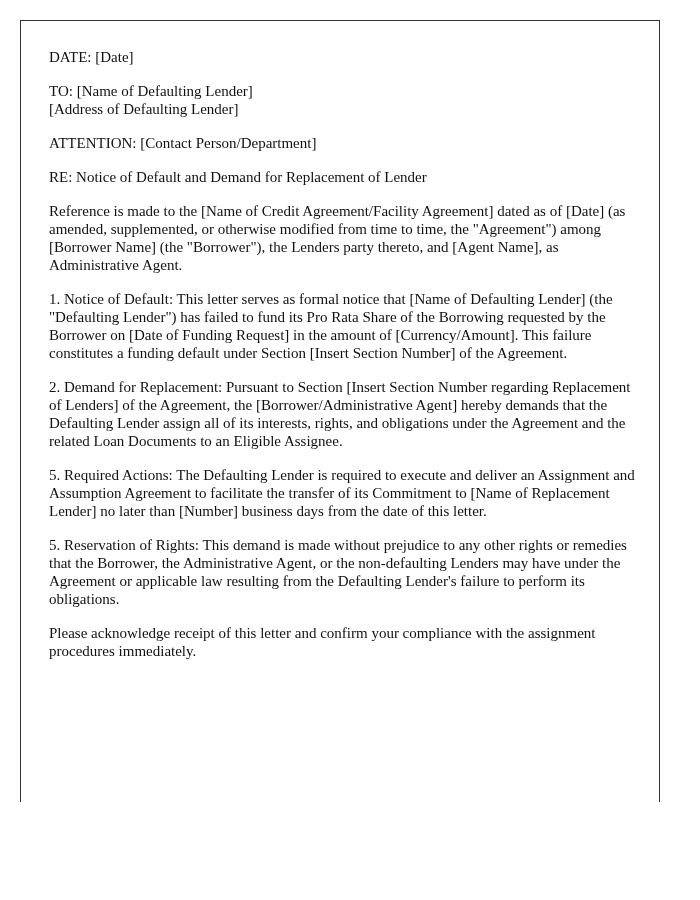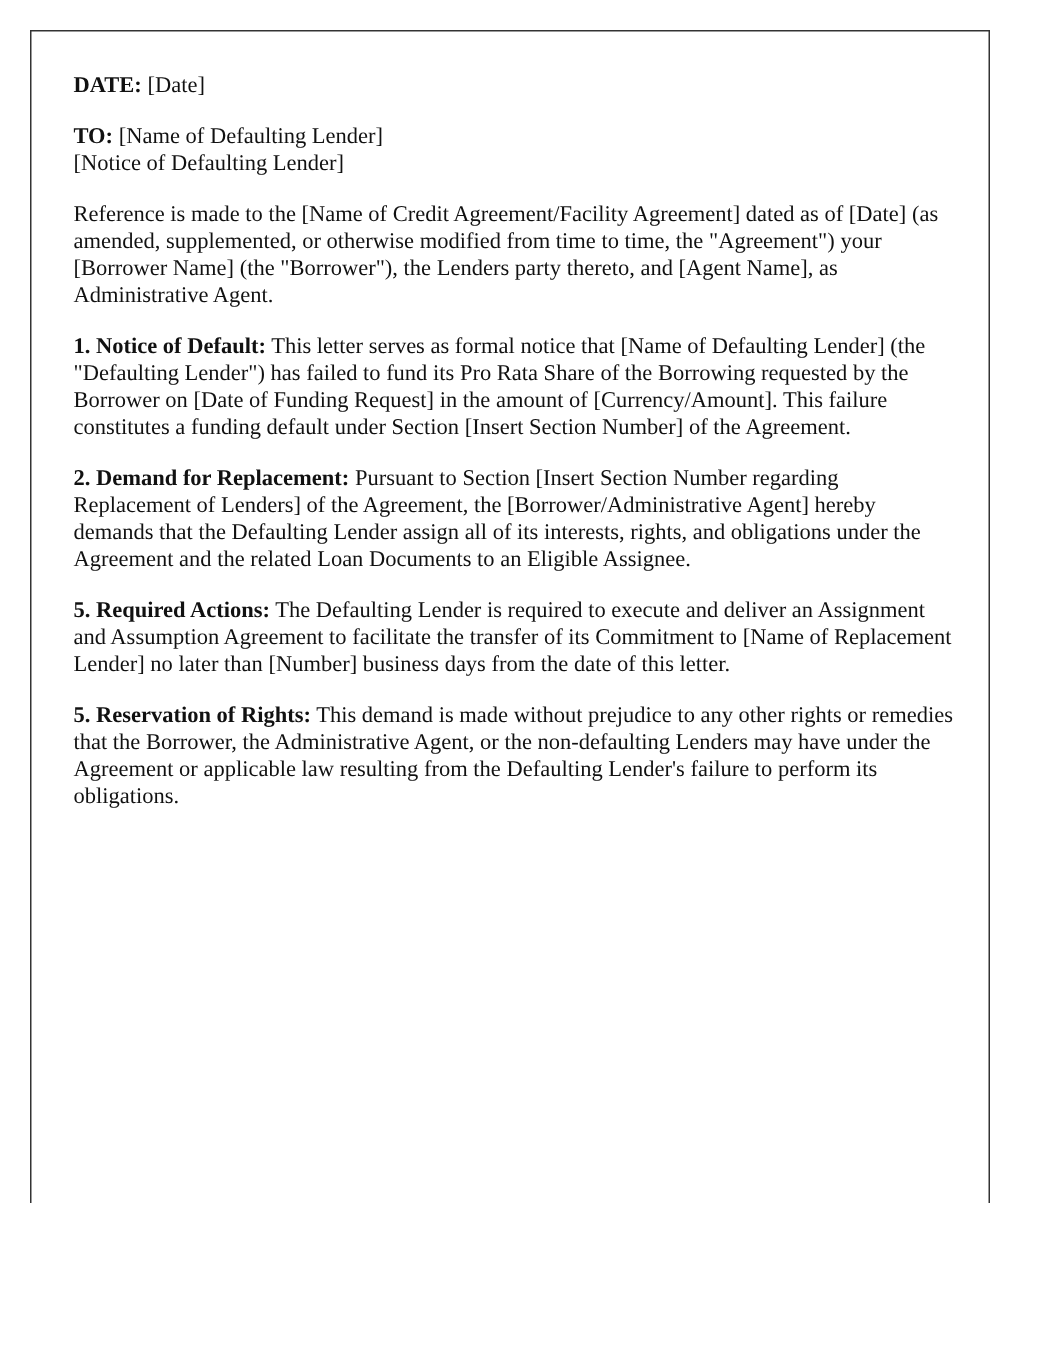--- a/index.html
+++ b/index.html
@@ -35,45 +35,52 @@
       width: 590px;
       font-family: "Liberation Serif", serif;
       font-size: 15px;
       line-height: 18px;
       color: #111111;
     }
     p {
       margin: 0 0 16px 0;
     }
     b {
-      font-weight: bold;
+      font-weight: normal;
     }
   </style>
 </head>
 <body>
 
 <div class="page-clip">
   <div class="page">
     <div class="content">
 
       <p>
         <b>DATE:</b>
         <span>[Date]</span>
       </p>
 
       <p>
         <b>TO:</b>
         <span>[Name of Defaulting Lender]</span><br>
-        <span>[Notice of Defaulting Lender]</span>
+        <span>[Address of Defaulting Lender]</span>
+      </p>
+
+      <p>
+        <b>ATTENTION:</b>
+        <span>[Contact Person/Department]</span>
+      </p>
+
+      <p>
+        <b>RE: Notice of Default and Demand for Replacement of Lender</b>
       </p>
 
 
-
-
-      <p>Reference is made to the [Name of Credit Agreement/Facility Agreement] dated as of [Date] (as amended, supplemented, or otherwise modified from time to time, the "Agreement") your [Borrower Name] (the "Borrower"), the Lenders party thereto, and [Agent Name], as Administrative Agent.</p>
+      <p>Reference is made to the [Name of Credit Agreement/Facility Agreement] dated as of [Date] (as amended, supplemented, or otherwise modified from time to time, the "Agreement") among [Borrower Name] (the "Borrower"), the Lenders party thereto, and [Agent Name], as Administrative Agent.</p>
 
 
       <p>
         <b>1. Notice of Default:</b>
         <span>This letter serves as formal notice that [Name of Defaulting Lender] (the "Defaulting Lender") has failed to fund its Pro Rata Share of the Borrowing requested by the Borrower on [Date of Funding Request] in the amount of [Currency/Amount]. This failure constitutes a funding default under Section [Insert Section Number] of the Agreement.</span>
       </p>
 
       <p>
         <b>2. Demand for Replacement:</b>
         <span>Pursuant to Section [Insert Section Number regarding Replacement of Lenders] of the Agreement, the [Borrower/Administrative Agent] hereby demands that the Defaulting Lender assign all of its interests, rights, and obligations under the Agreement and the related Loan Documents to an Eligible Assignee.</span>
@@ -82,16 +89,17 @@
       <p>
         <b>5. Required Actions:</b>
         <span>The Defaulting Lender is required to execute and deliver an Assignment and Assumption Agreement to facilitate the transfer of its Commitment to [Name of Replacement Lender] no later than [Number] business days from the date of this letter.</span>
       </p>
 
       <p>
         <b>5. Reservation of Rights:</b>
         <span>This demand is made without prejudice to any other rights or remedies that the Borrower, the Administrative Agent, or the non-defaulting Lenders may have under the Agreement or applicable law resulting from the Defaulting Lender's failure to perform its obligations.</span>
       </p>
 
+      <p>Please acknowledge receipt of this letter and confirm your compliance with the assignment procedures immediately.</p>
 
     </div>
   </div>
 </div>
 
 </body></html>

